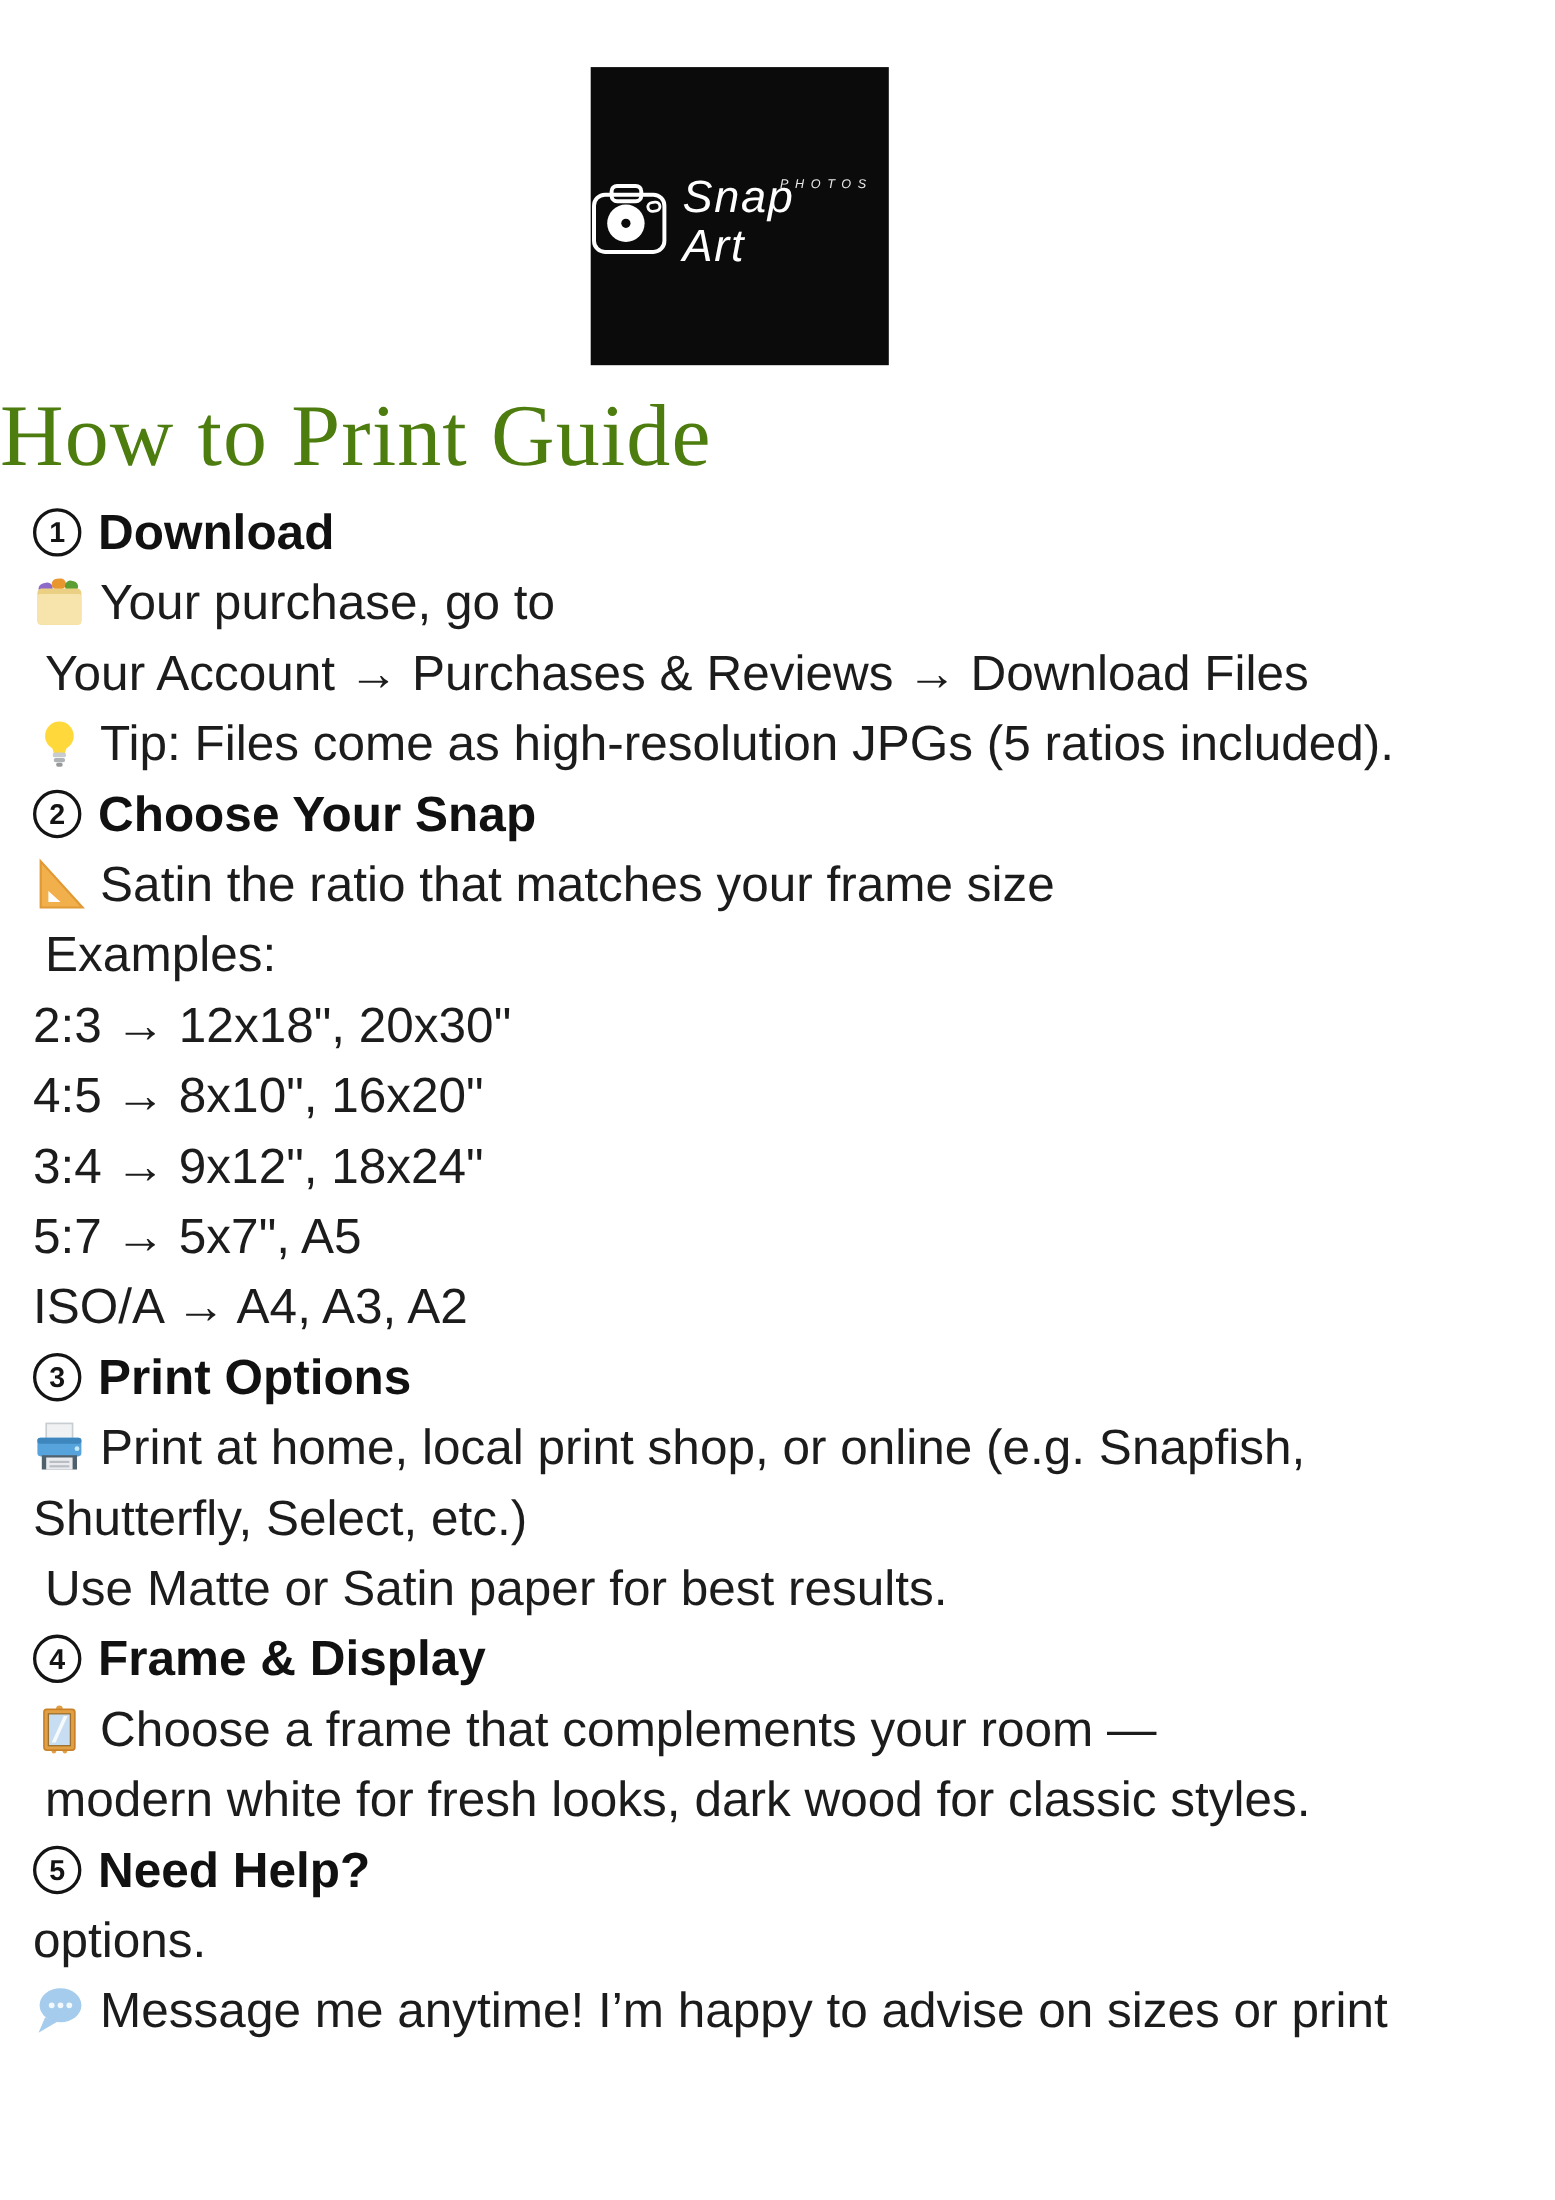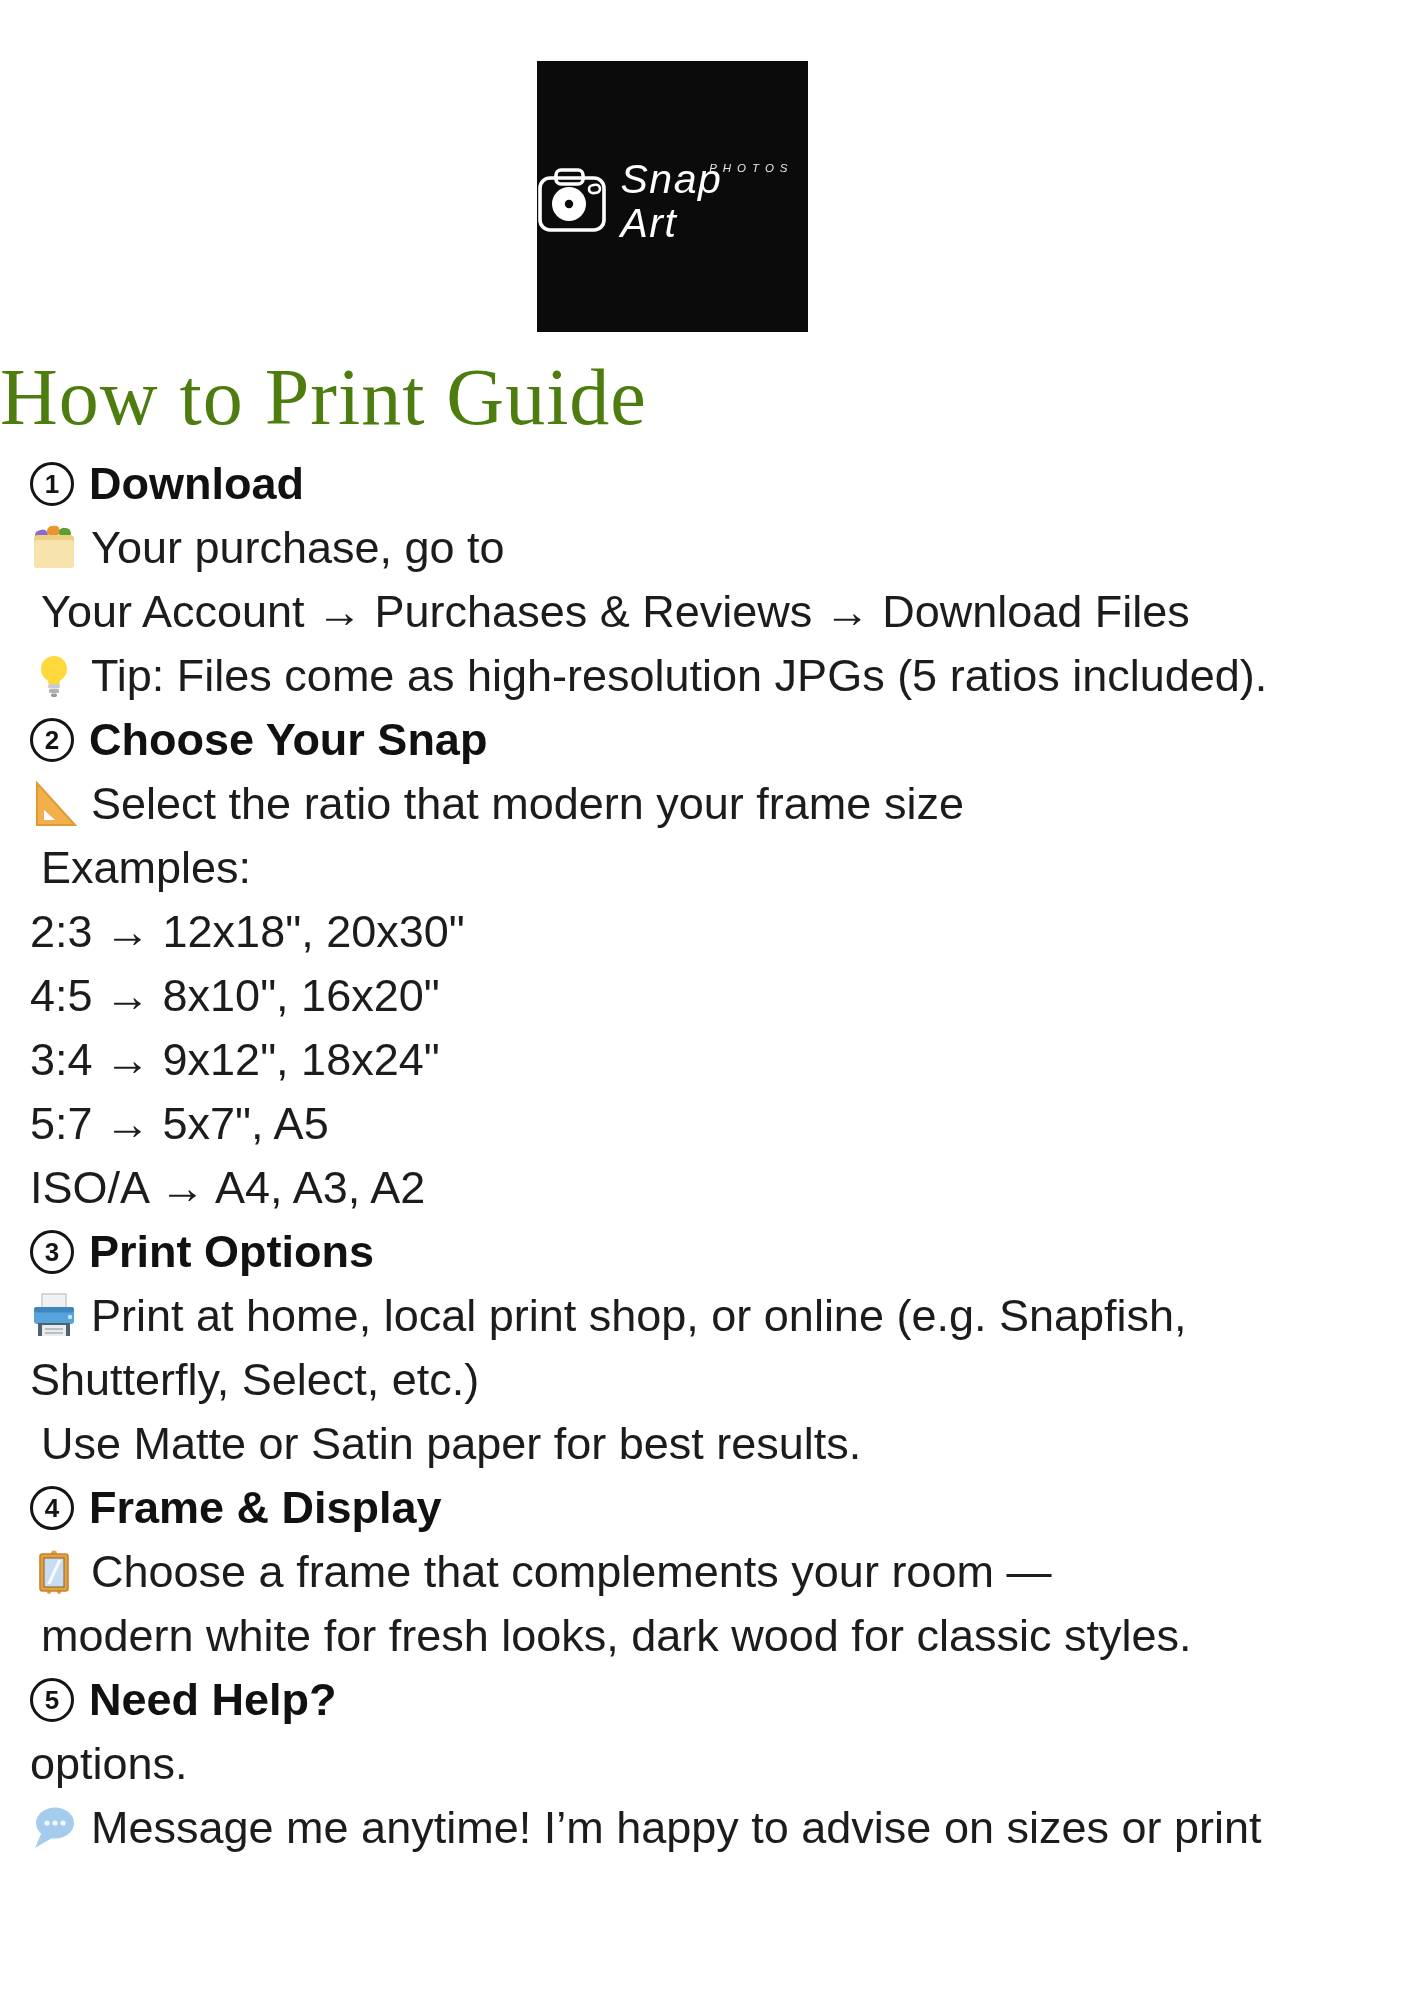--- a/index.html
+++ b/index.html
@@ -110,21 +110,21 @@
       <span class="heading-text">Choose Your Snap</span>
     </div>
     <div class="line">
       <span class="emoji">
         <svg viewBox="0 0 48 48">
           <polygon points="7,3 7,45 45,45" fill="#F2B04C"></polygon>
           <polygon points="7,3 7,45 45,45" fill="none" stroke="#E09A35" stroke-width="2"></polygon>
           <polygon points="14,30 14,40 25,40" fill="#ffffff"></polygon>
         </svg>
       </span>
-      <span>Select the ratio that modern your frame size</span>
+      <span>Satin the ratio that matches your frame size</span>
     </div>
     <div class="line indent">
       <span>Examples:</span>
     </div>
     <div class="line">
       <span>2:3 → 12x18", 20x30"</span>
     </div>
     <div class="line">
       <span>4:5 → 8x10", 16x20"</span>
     </div>

